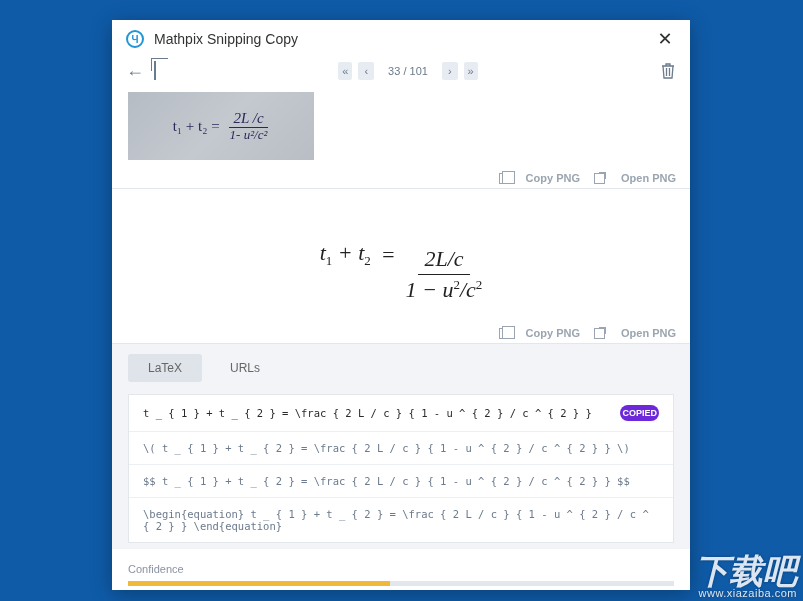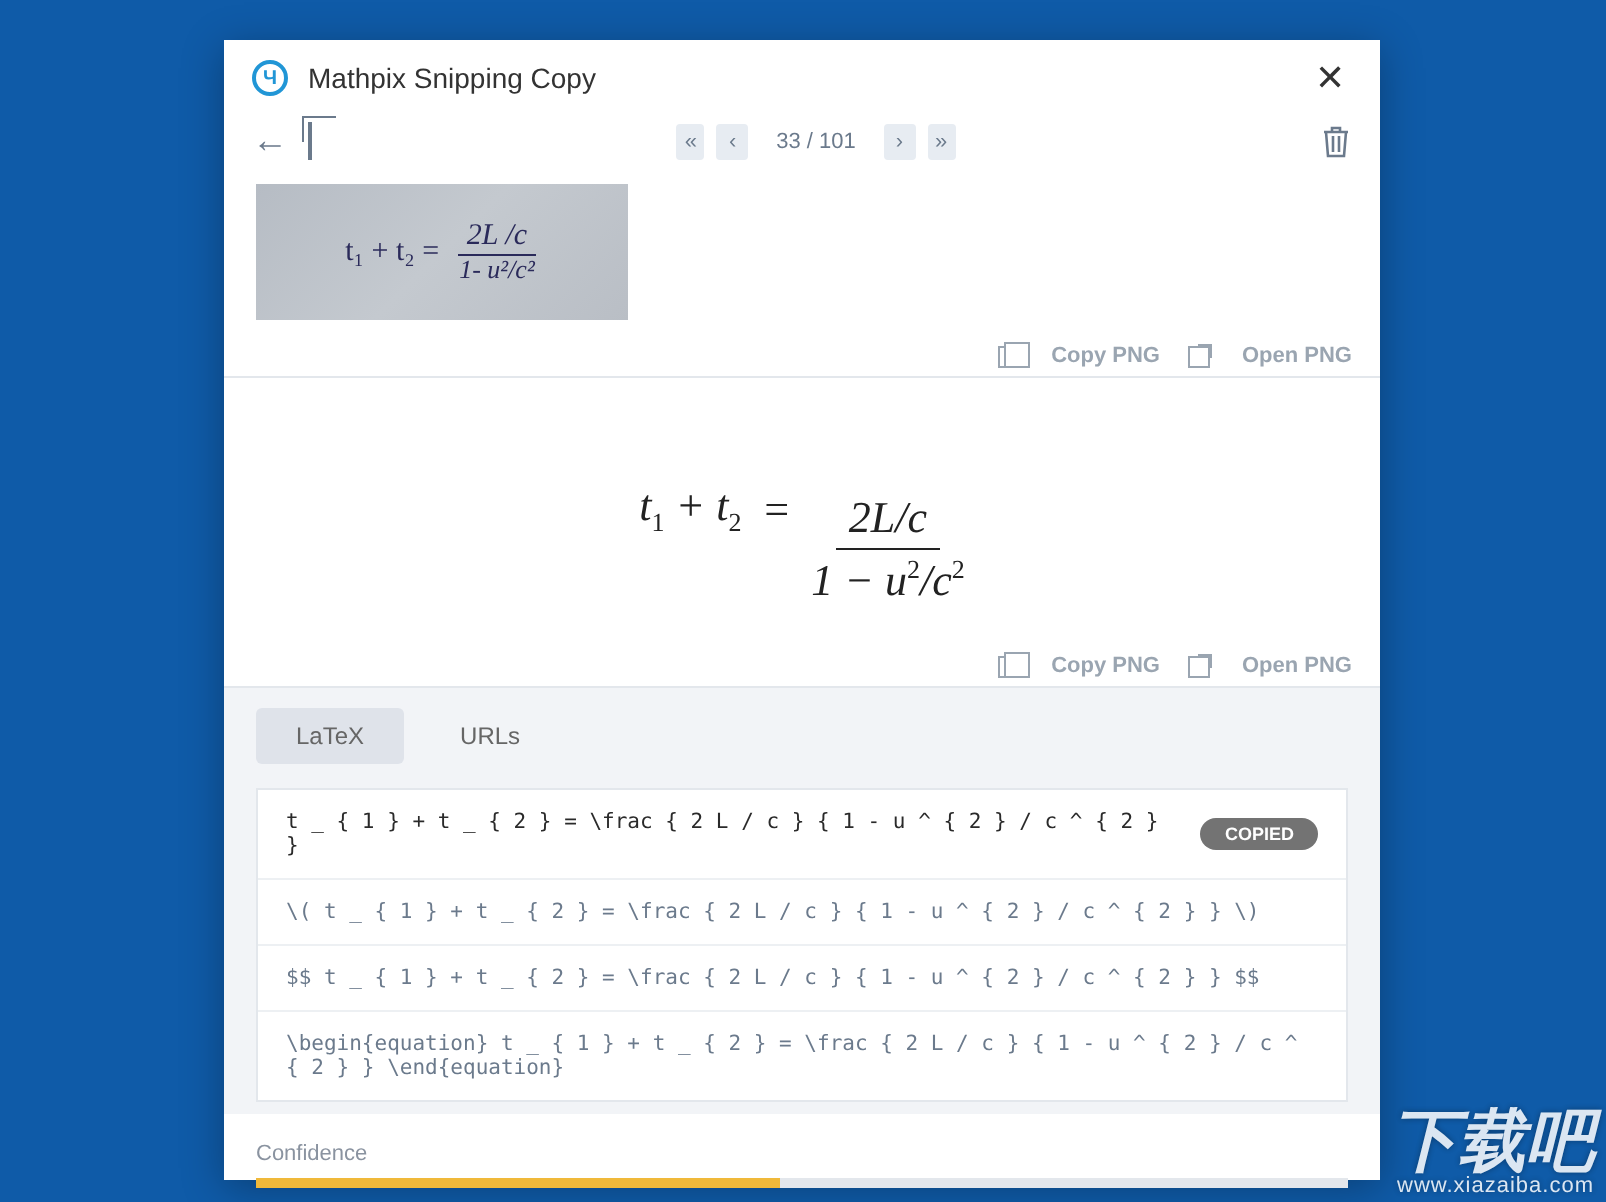--- a/index.html
+++ b/index.html
@@ -134,22 +134,22 @@
   }
   .coderow {
     padding:10px 14px;font-size:10.5px;color:#6b7a8c;
     border-bottom:1px solid #edf0f3;
     display:flex;align-items:center;justify-content:space-between;
     gap:10px;
   }
   .coderow:last-child { border-bottom:none; }
   .coderow.sel { color:#2a2a2a; }
   .copied-badge {
-    background:#737373;color:#fff;
-    padding:3px 12px;border-radius:10px;
+    background:#6d28d9;color:#fff;
+    padding:3px 2px;border-radius:10px;
     font-size:9px;font-family:Arial;font-weight:600;
   }
   .conf-sec { padding:14px 16px 8px 16px; }
   .conf-lbl { font-size:11px;color:#8a93a0;margin-bottom:6px; }
   .conf-bar { height:5px;background:#e3e7ec;position:relative; }
   .conf-fill { height:100%;background:#f0b93a;width:48%; }
   .watermark {
     position:absolute;right:6px;bottom:2px;
     font-family: "Microsoft YaHei", sans-serif;
     color:#fff;opacity:0.85;

